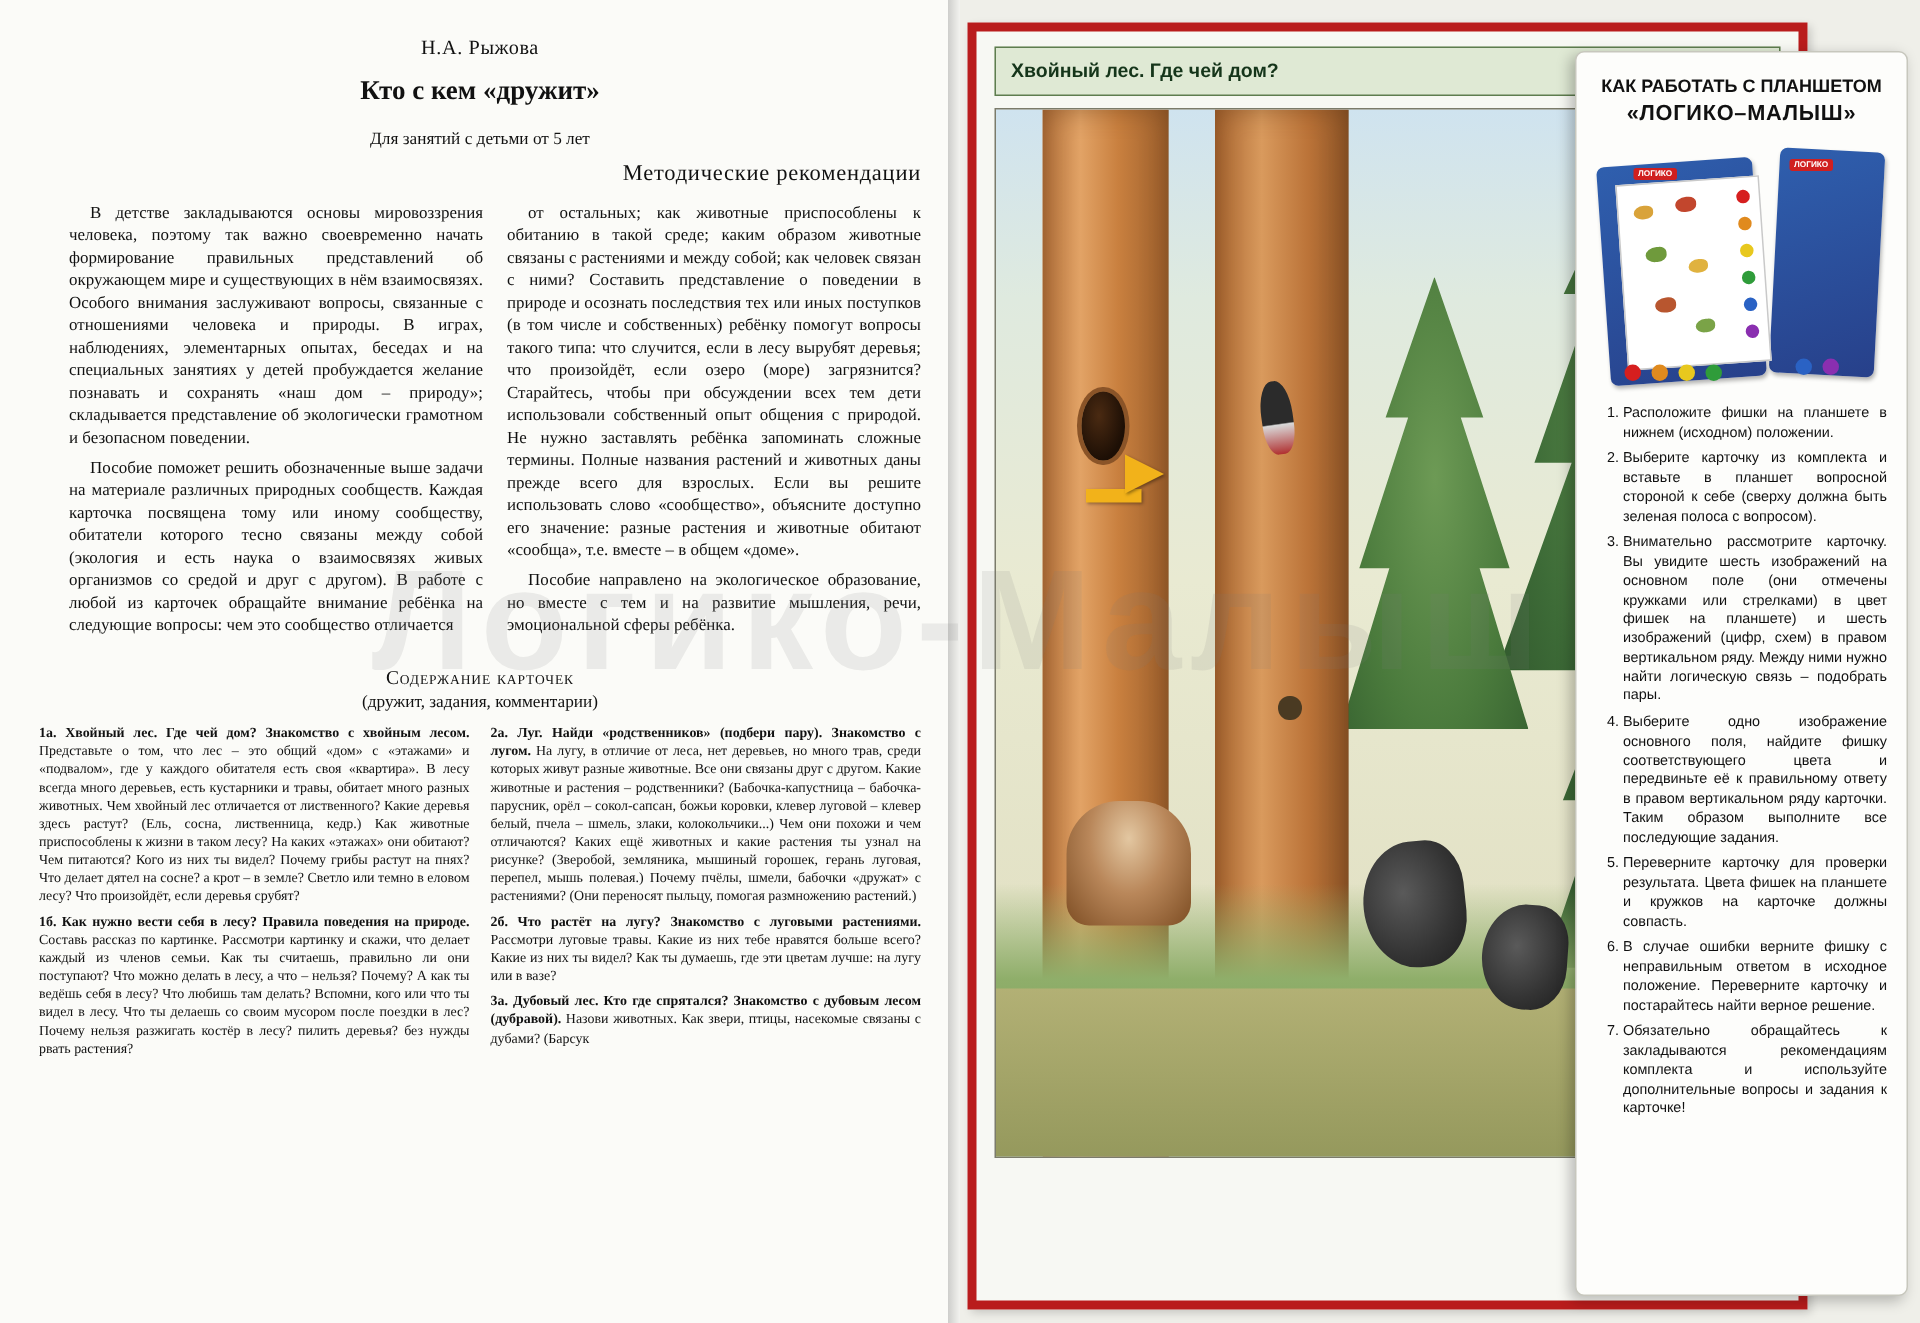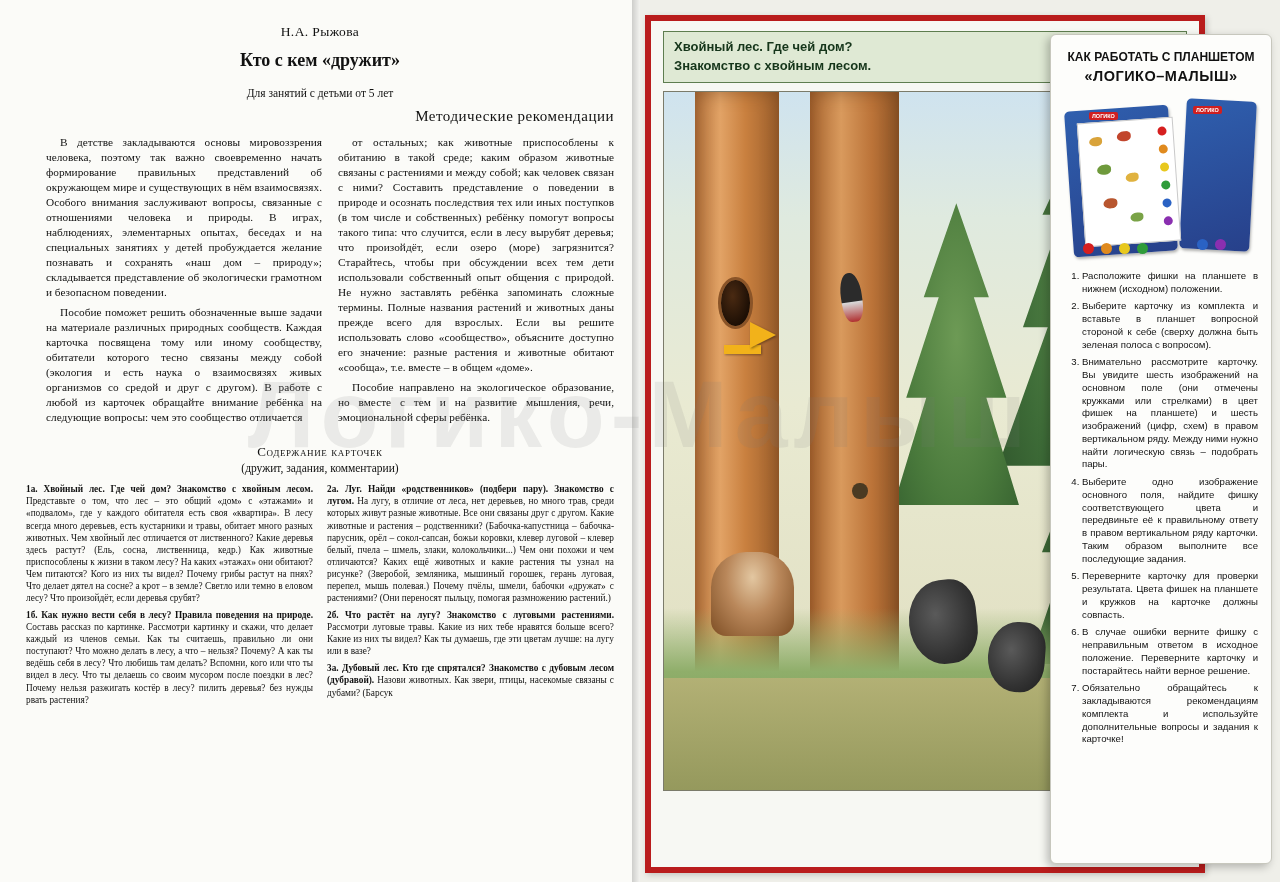--- a/index.html
+++ b/index.html
@@ -324,21 +324,20 @@
     </div>
   </div>
 
   <div class="page-edge"></div>
 
   <div class="right-page">
 
     <div class="card-sheet">
       <div class="card-head">
         <div>Хвойный лес. Где чей дом?</div>
-        <div>Знакомство с хвойным лесом.</div>
       </div>
 
       <div class="card-illustration">
         <div class="conifer c1"></div>
         <div class="conifer c3"></div>
         <div class="conifer c2"></div>
         <div class="trunk t1"></div>
         <div class="trunk t2"></div>
         <div class="hollow"></div>
         <div class="arrow-tail"></div>

